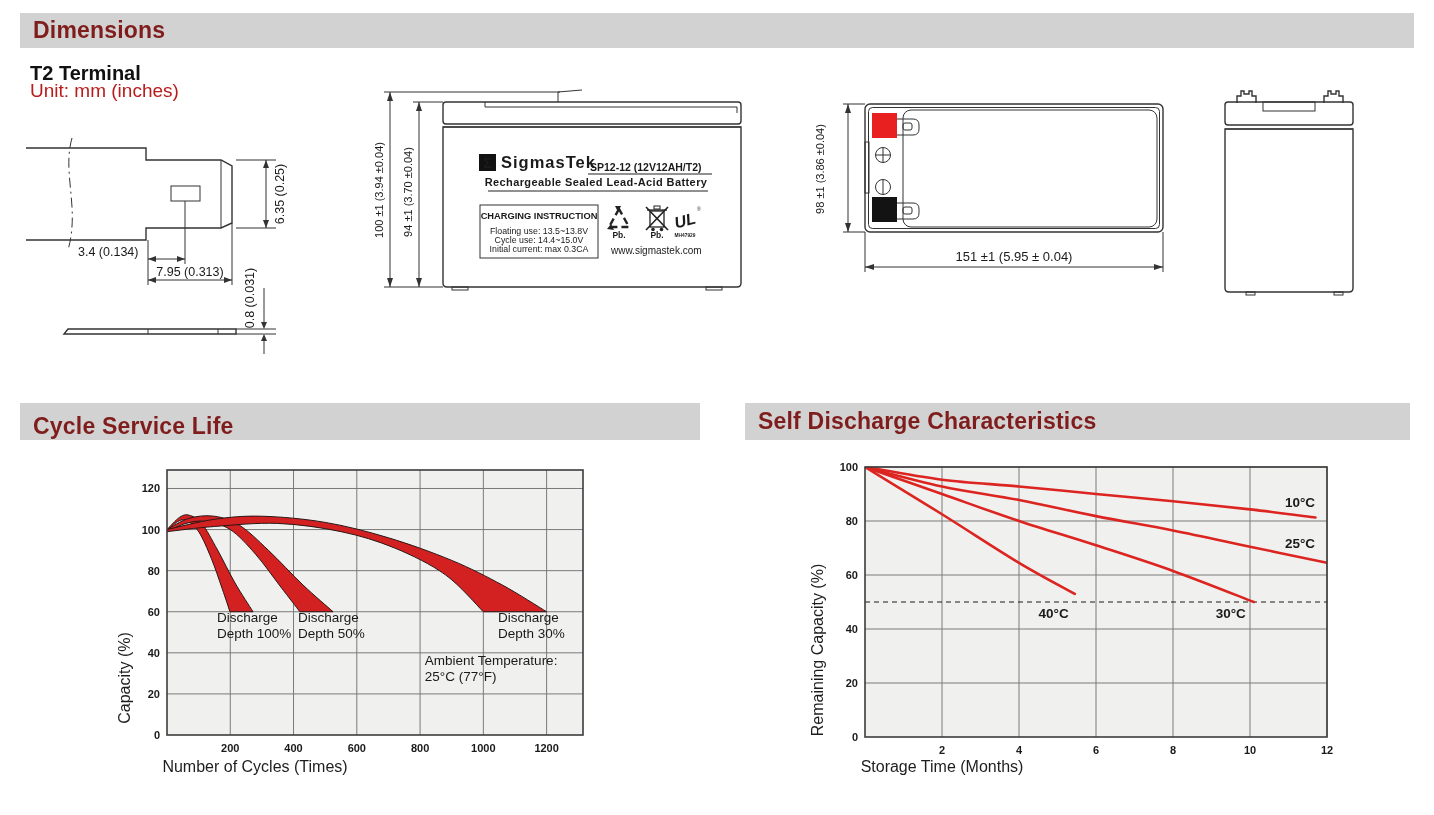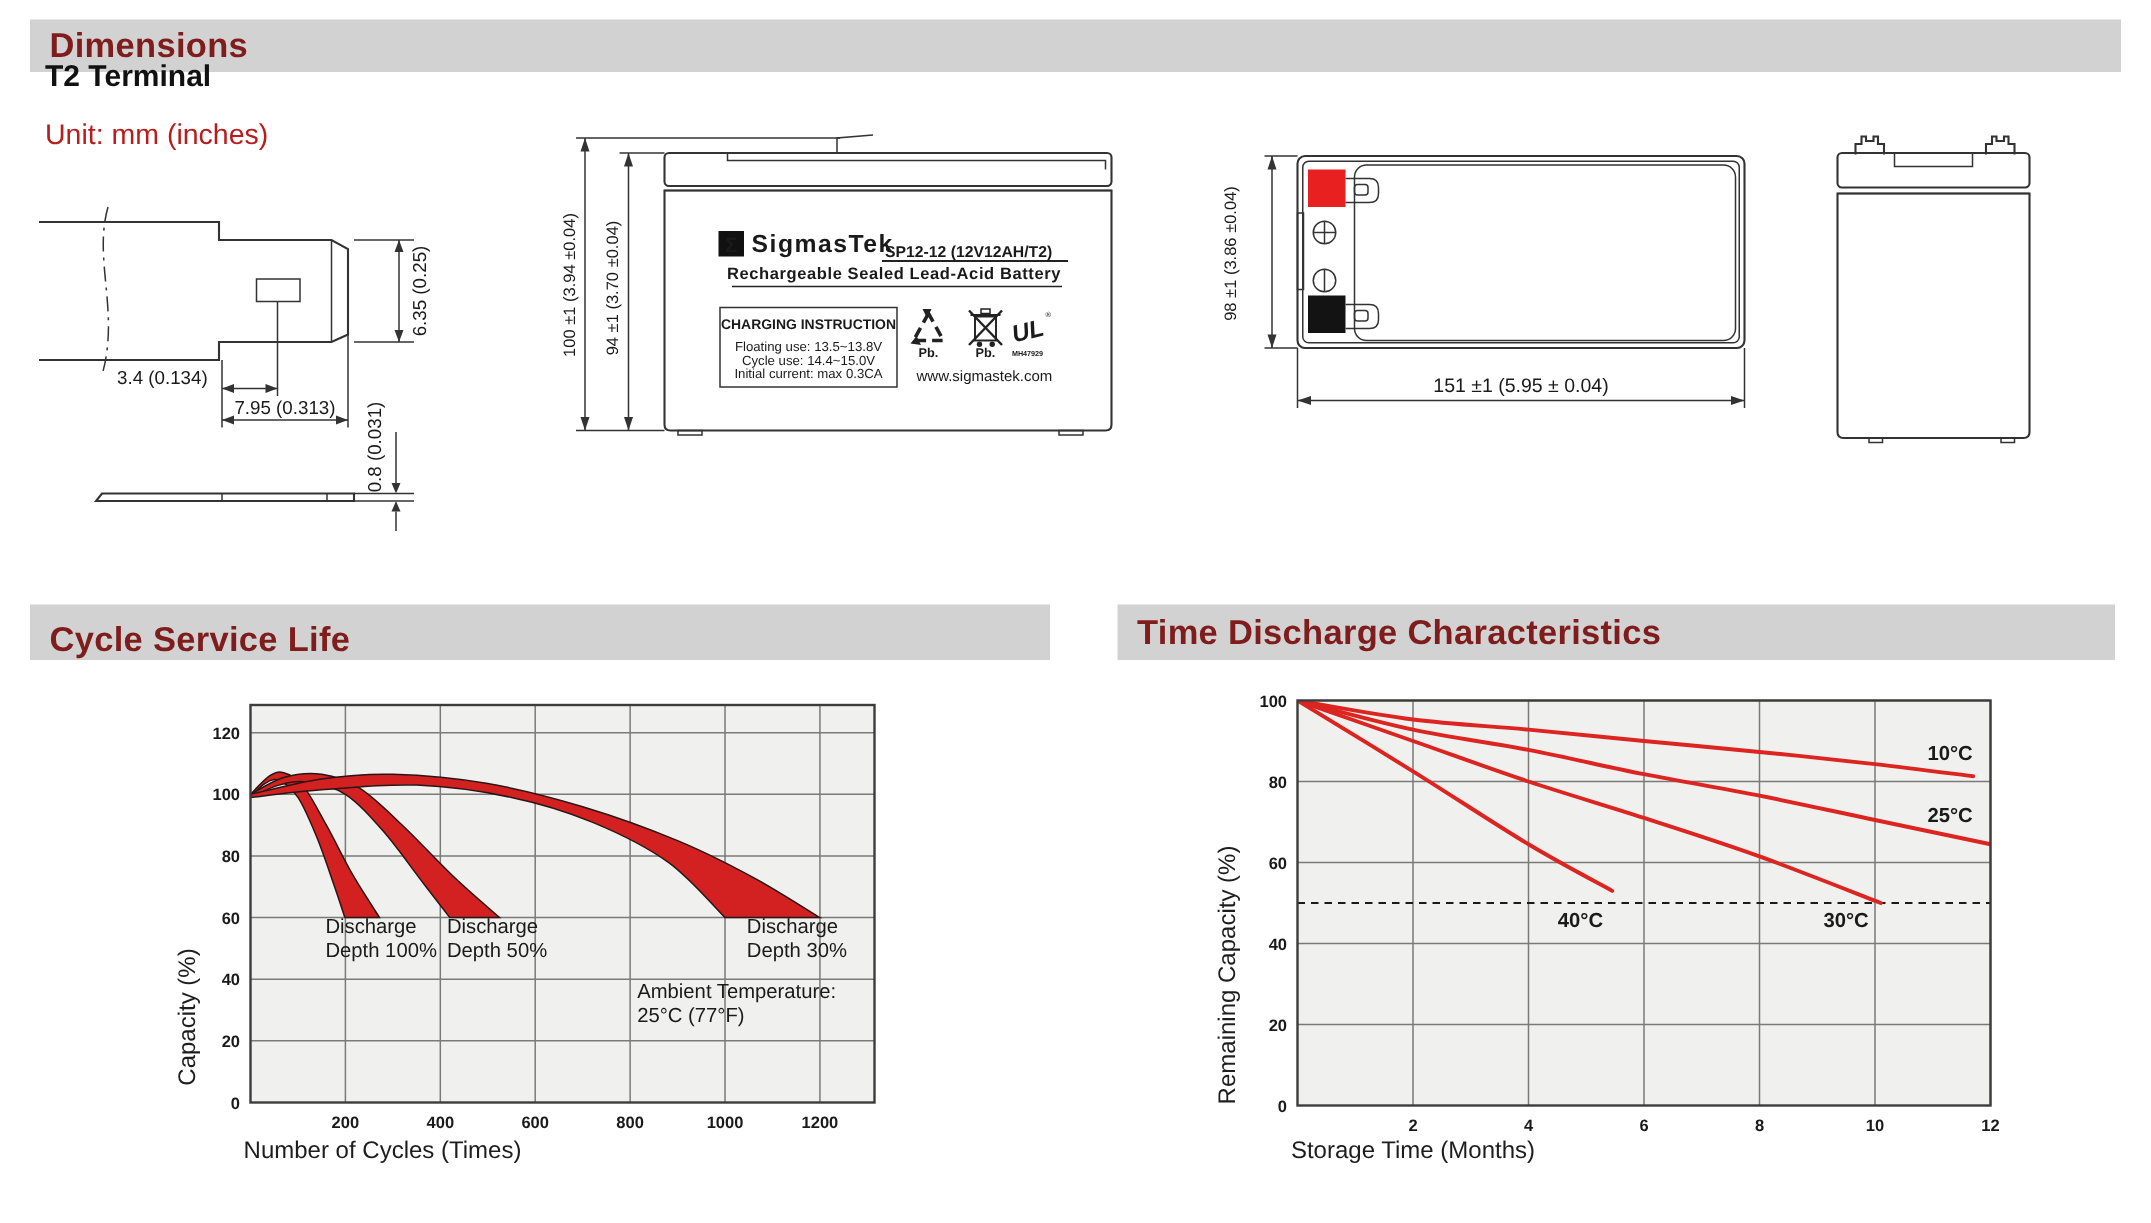--- a/index.html
+++ b/index.html
@@ -1,20 +1,20 @@
 <!DOCTYPE html>
 <html><head>
 <meta charset="utf-8">
 <style>
   html,body{margin:0;padding:0;background:#ffffff;}
   body{width:1434px;height:815px;position:relative;overflow:hidden;
        font-family:"Liberation Sans","DejaVu Sans",sans-serif;color:#1a1a1a;}
   .bar{position:absolute;background:#d2d2d2;height:35px;display:flex;align-items:center;}
   .bar span{font-size:23px;font-weight:bold;color:#7f1d1d;padding-left:13px;letter-spacing:.2px;}
-  .t2title{position:absolute;left:30px;top:40px;font-size:20px;font-weight:bold;color:#111;}
+  .t2title{position:absolute;left:30px;top:62px;font-size:20px;font-weight:bold;color:#111;}
   .unitnote{position:absolute;left:30px;top:80px;font-size:19px;color:#b91c1c;}
   svg{position:absolute;overflow:visible;}
   svg text{font-family:"Liberation Sans","DejaVu Sans",sans-serif;fill:#1a1a1a;}
   .dimtxt{font-size:12.5px;}
   .dimtxt-s{font-size:11px;}
   .axis-title{font-size:16px;fill:#1d1d1d;}
   .outline{fill:none;stroke:#333;stroke-width:1.4;}
   .thin{fill:none;stroke:#333;stroke-width:1;}
   .dimline{stroke:#333;stroke-width:1;}
   .arrow{fill:#333;stroke:none;}
@@ -22,21 +22,21 @@
 </head>
 <body>
 
 <div class="bar" style="left:20px;top:13px;width:1394px;">
   <span>Dimensions</span>
 </div>
 <div class="bar" style="left:20px;top:403px;width:680px;height:37px;align-items:flex-end;">
   <span>Cycle Service Life</span>
 </div>
 <div class="bar" style="left:745px;top:403px;width:665px;height:37px;">
-  <span>Time Discharge Characteristics</span>
+  <span>Self Discharge Characteristics</span>
 </div>
 
 <div class="t2title">T2 Terminal</div>
 <div class="unitnote">Unit: mm (inches)</div>
 
 <svg style="left:18px;top:128px;" width="310" height="240" viewBox="0 0 310 240">
   <g>
     <path class="outline" d="M8,20 H128 V32 H203 L214,38 V95 L203,100 H128 V112 H8"></path>
     <line class="thin" x1="203" y1="32" x2="203" y2="100"></line>
     <path class="thin" stroke-dasharray="10 4 2 4" d="M54,10 C44,45 62,80 50,122"></path>

